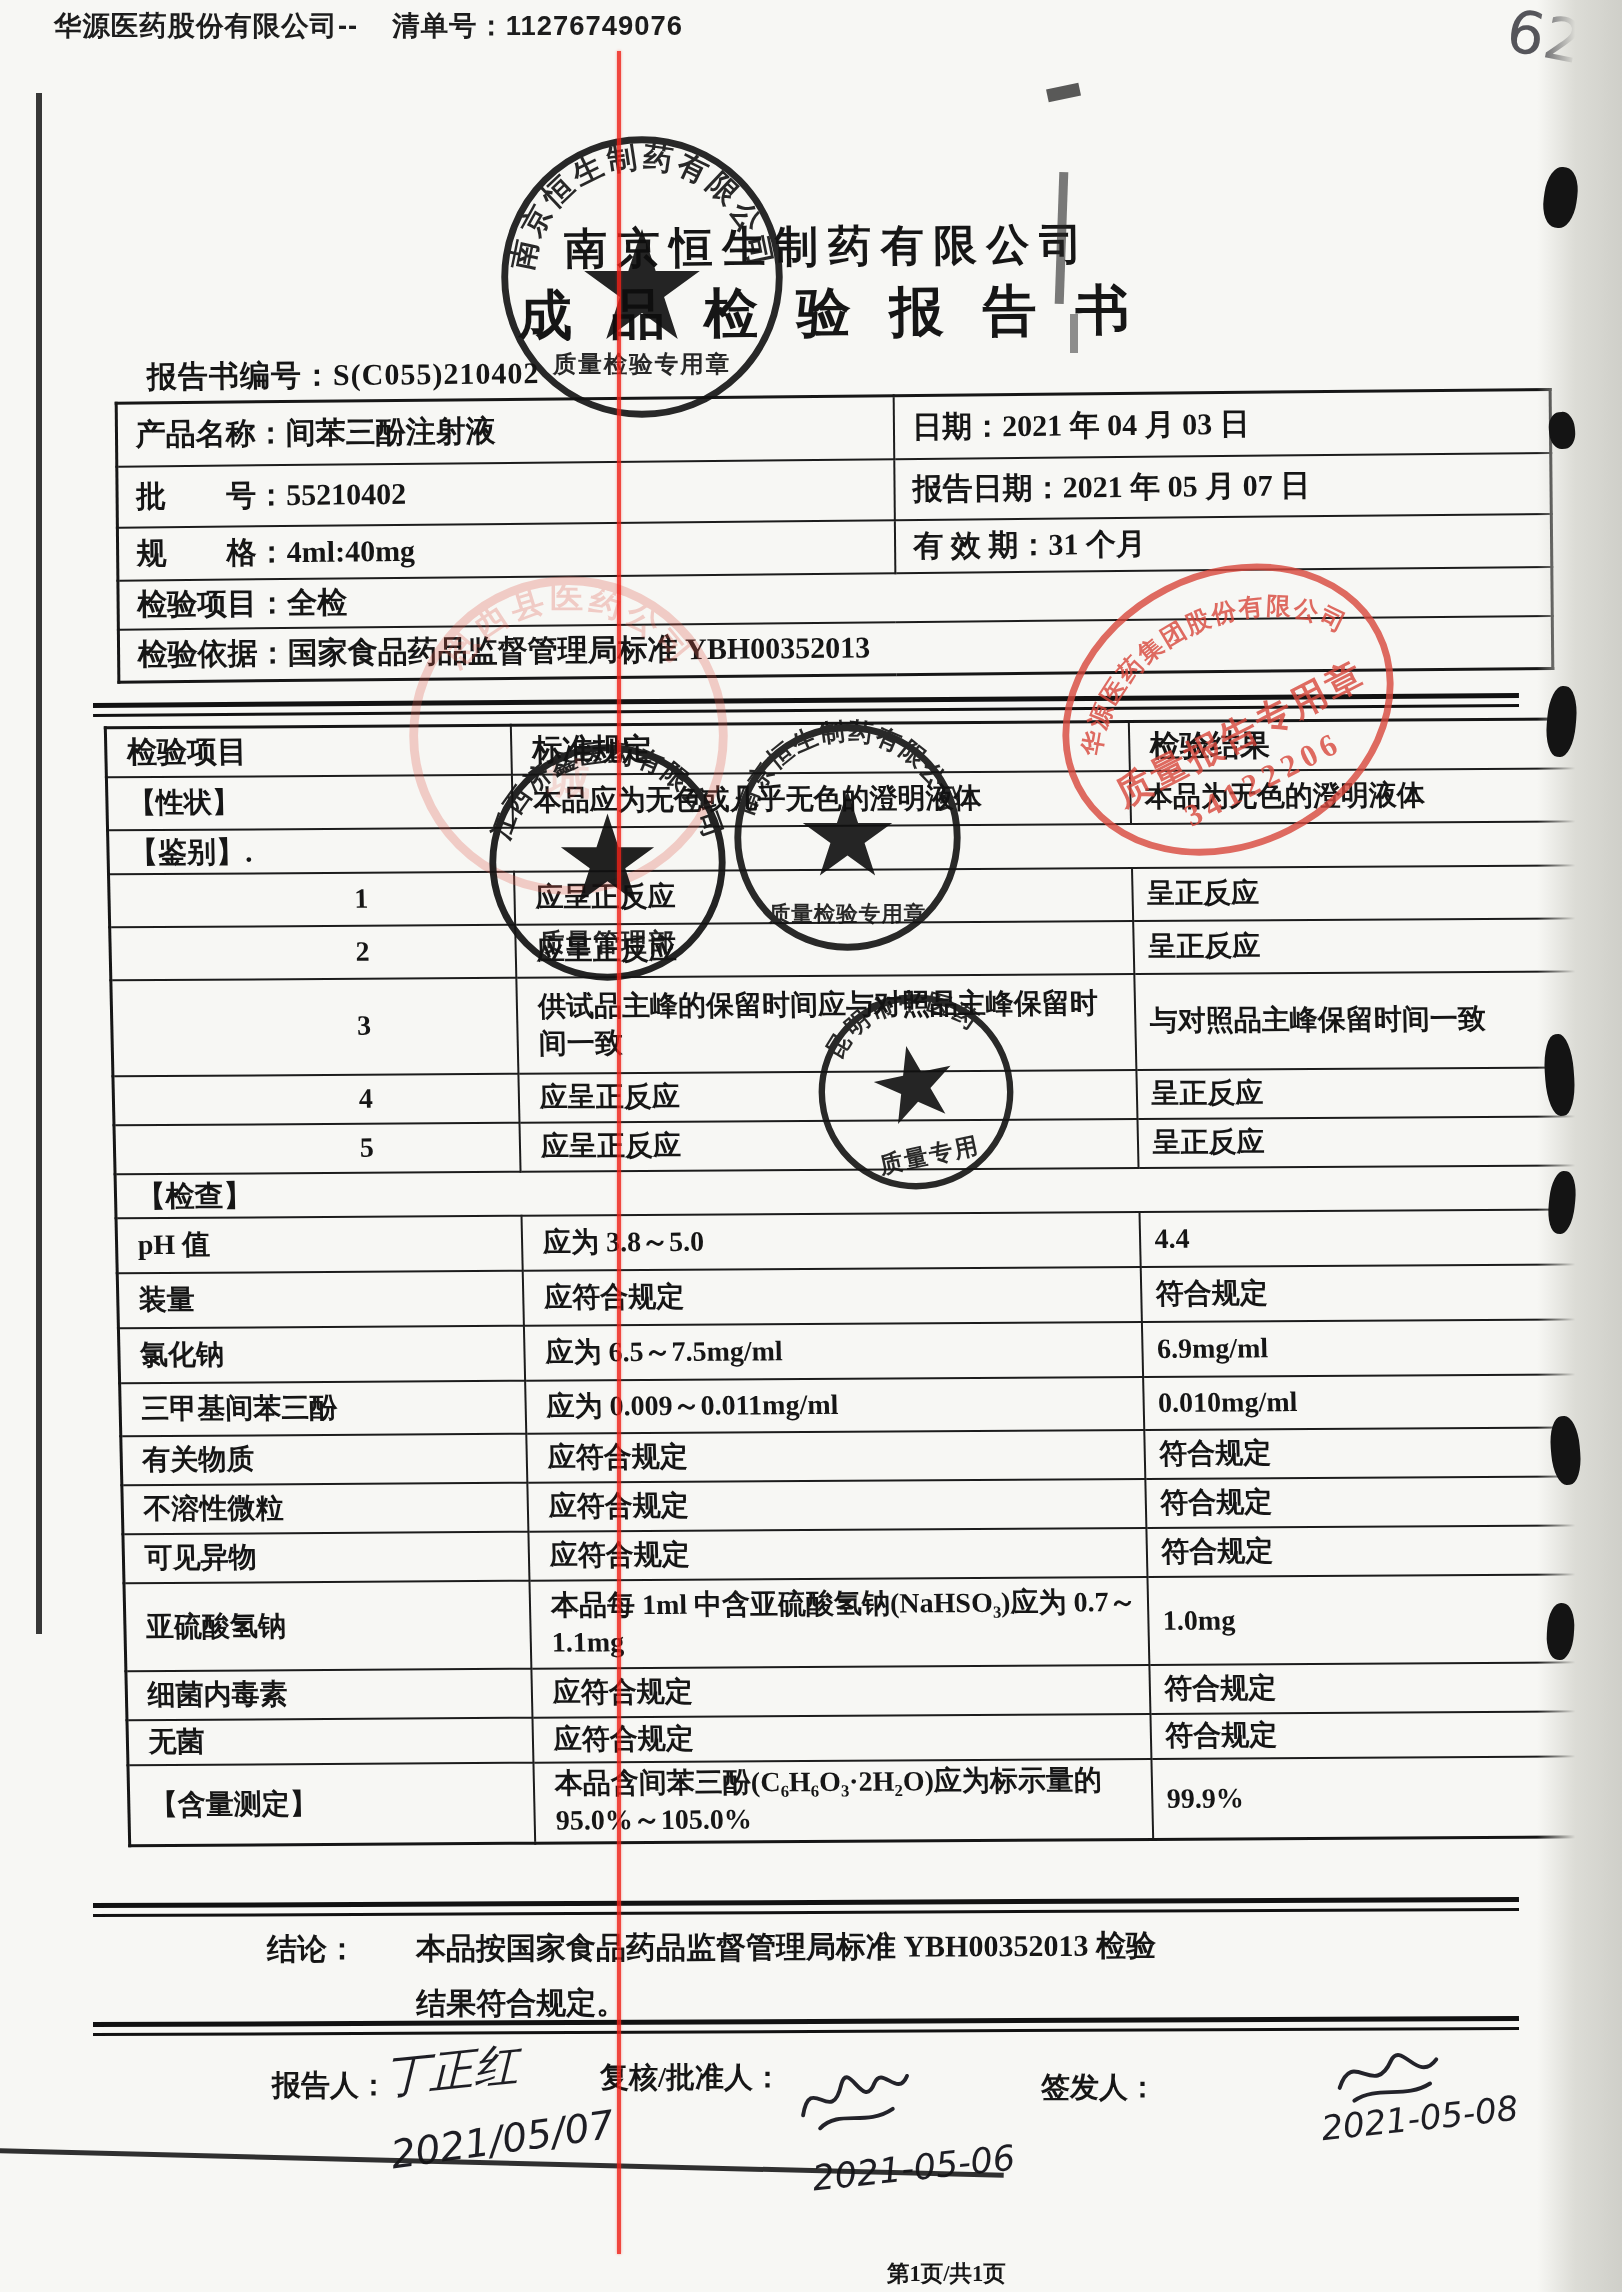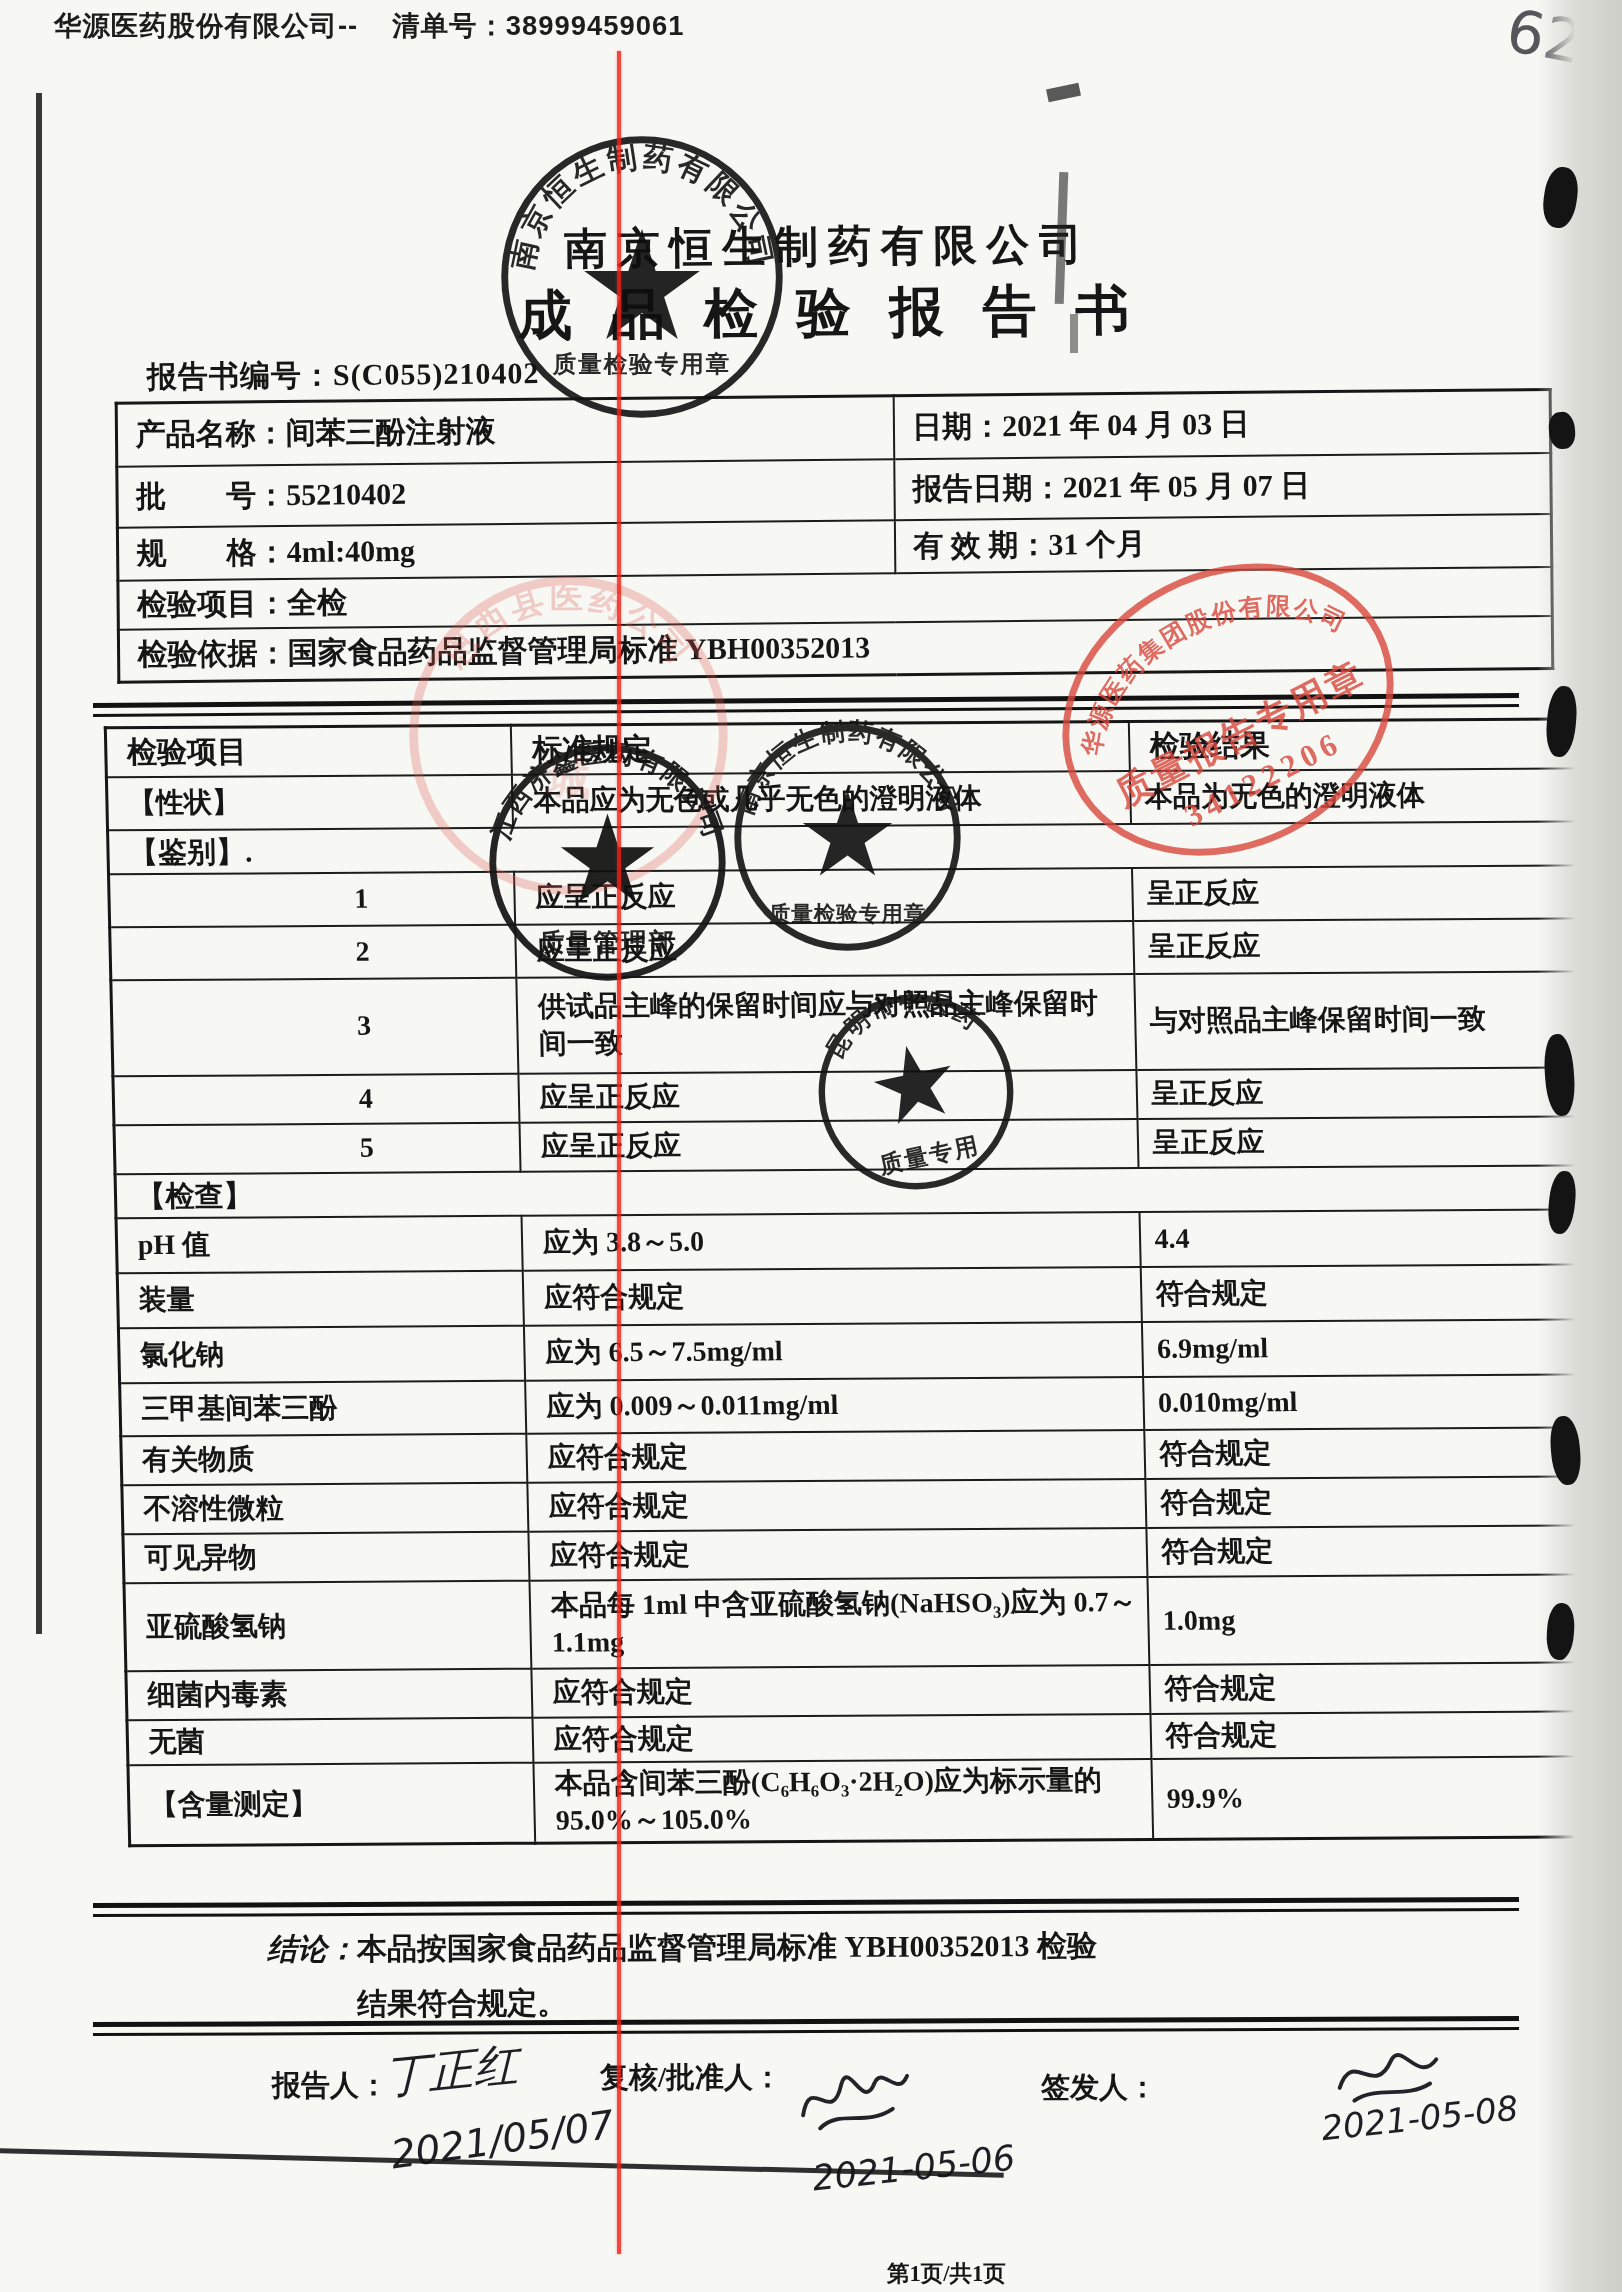--- a/index.html
+++ b/index.html
@@ -39,21 +39,21 @@
   .main-table{left:116px;top:722px;width:1394px;transform:rotate(-0.35deg) skewX(0.9deg);}
   .main-table table{width:1394px;border:3.9px solid #161616;}
   .main-table th,.main-table td{border:2.9px solid #1c1c1c;font-size:28px;line-height:1.32;
     padding:2px 9.8px 2px 19.6px;text-align:left;vertical-align:middle;font-weight:600;}
   .main-table th{font-size:30px;font-weight:700;}
   .main-table .num{text-align:center;padding-left:108px;font-weight:700;}
   .main-table .sec{font-weight:700;font-size:29px;}
   .main-table .res{padding-left:13.7px;}
   
   .conclusion{left:267px;top:1927px;width:1078px;font-size:30px;font-weight:700;display:flex;}
-  .conclusion .c-label{white-space:nowrap;font-style:italic;}
+  .conclusion .c-label{white-space:nowrap;margin-right:59px;}
   .conclusion .c-lines div{margin-bottom:13.7px;}
   
   .sig-label{font-size:29px;font-weight:700;white-space:nowrap;}
   .hw{font-family:"DejaVu Sans",sans-serif;font-style:italic;color:#1e1e24;white-space:nowrap;}
   
   .page-footer{left:887px;top:2258px;font-size:22.5px;font-weight:600;}
   
   .fold-line{left:617px;top:51px;width:3.9px;height:2203px;background:#ef2118;opacity:.82;
     box-shadow:0 0 2.9px rgba(240,40,30,.55);z-index:60;}
   .left-line{left:36px;top:93px;width:5.9px;height:1541px;background:#0e0e0e;opacity:.82;z-index:30;}
@@ -65,21 +65,21 @@
   .streak{position:absolute;background:#242424;z-index:6;}
   
   .stamp{position:absolute;z-index:40;pointer-events:none;}
   .stamp text{font-family:"Liberation Serif","DejaVu Serif",serif;font-weight:700;}
 </style>
 </head>
 <body>
 
 <div class="abs top-header">
   <span>华源医药股份有限公司--</span><span class="gap"></span>
-  <span>清单号：</span><span>38999459061</span>
+  <span>清单号：</span><span>11276749076</span>
 </div>
 <div class="abs hw-62">62</div>
 
 <div class="abs doc-title1 tilt-a">南京恒生制药有限公司</div>
 <div class="abs doc-title2 tilt-a">成 品 检 验 报 告 书</div>
 <div class="abs report-no tilt-a">
   <span>报告书编号：</span><span>S(C055)210402</span>
 </div>
 
 <div class="abs info-table tilt-a">

